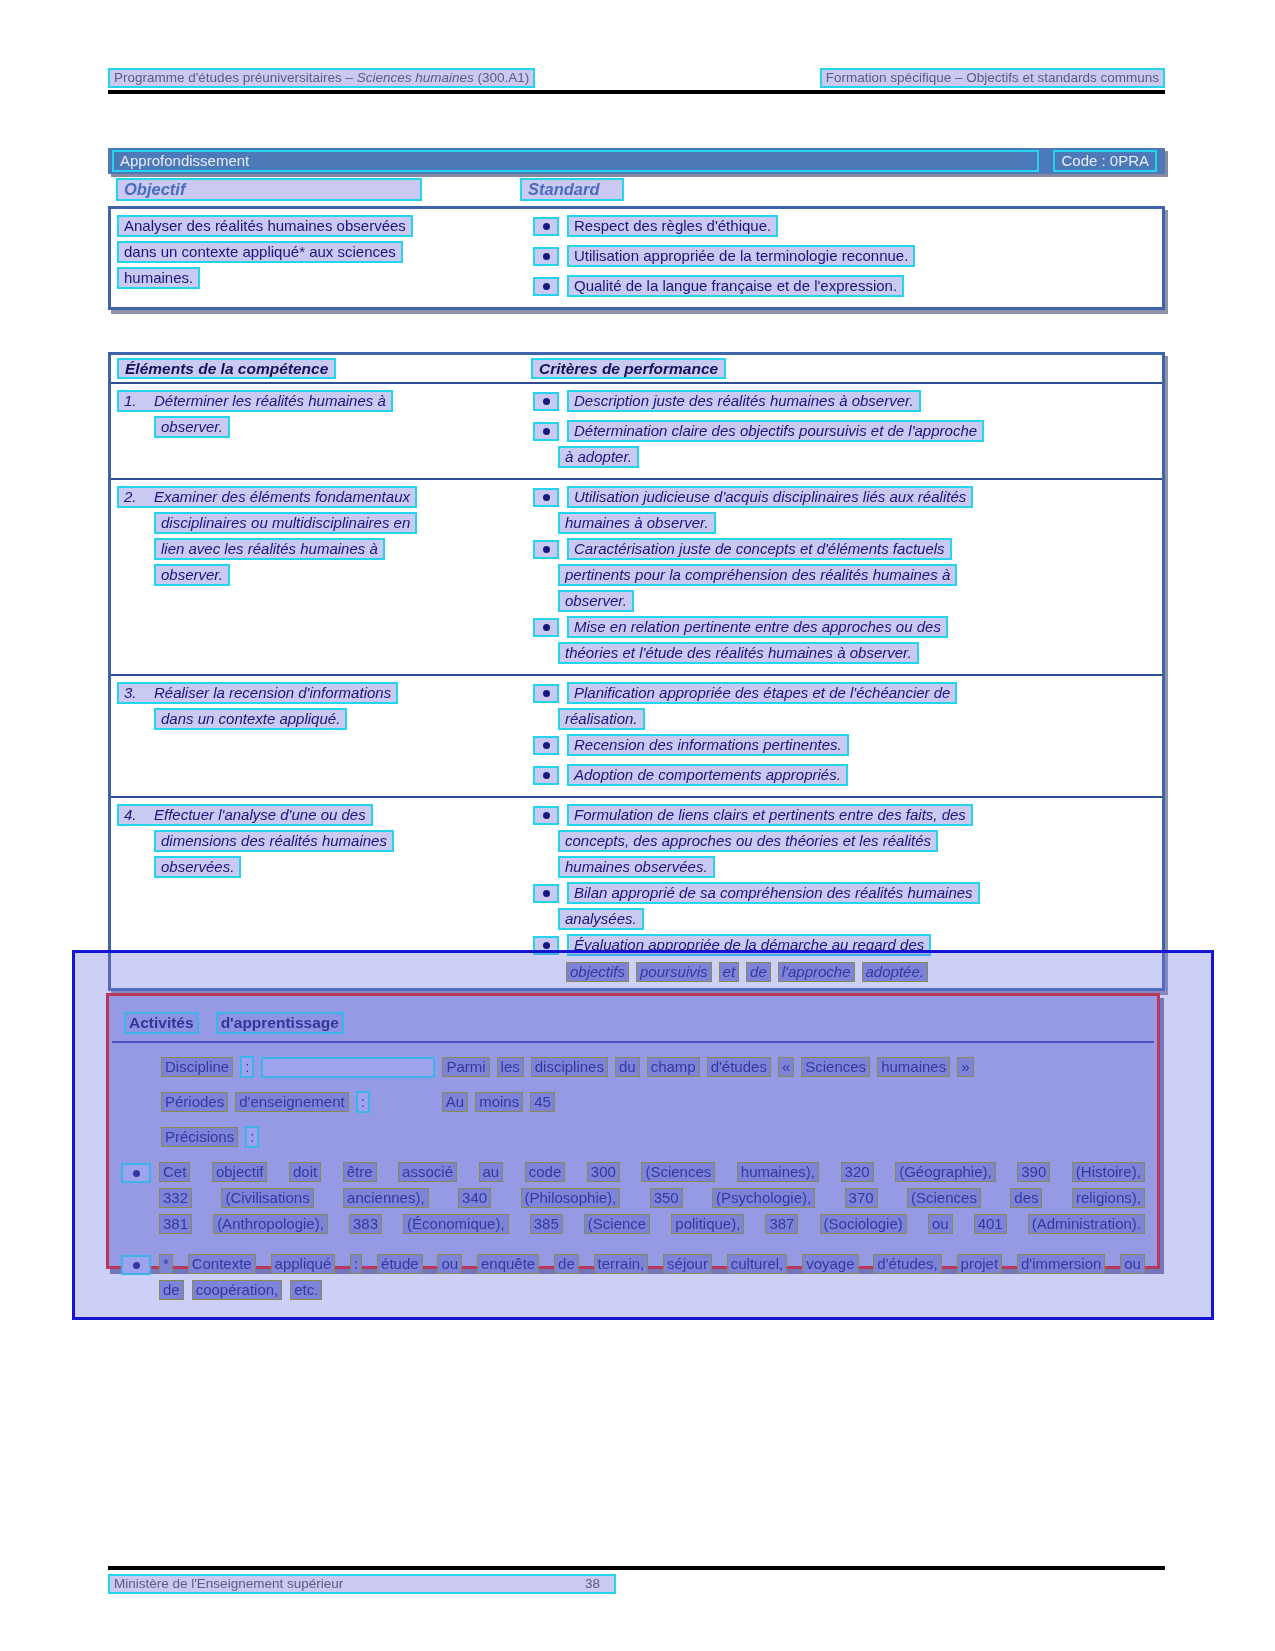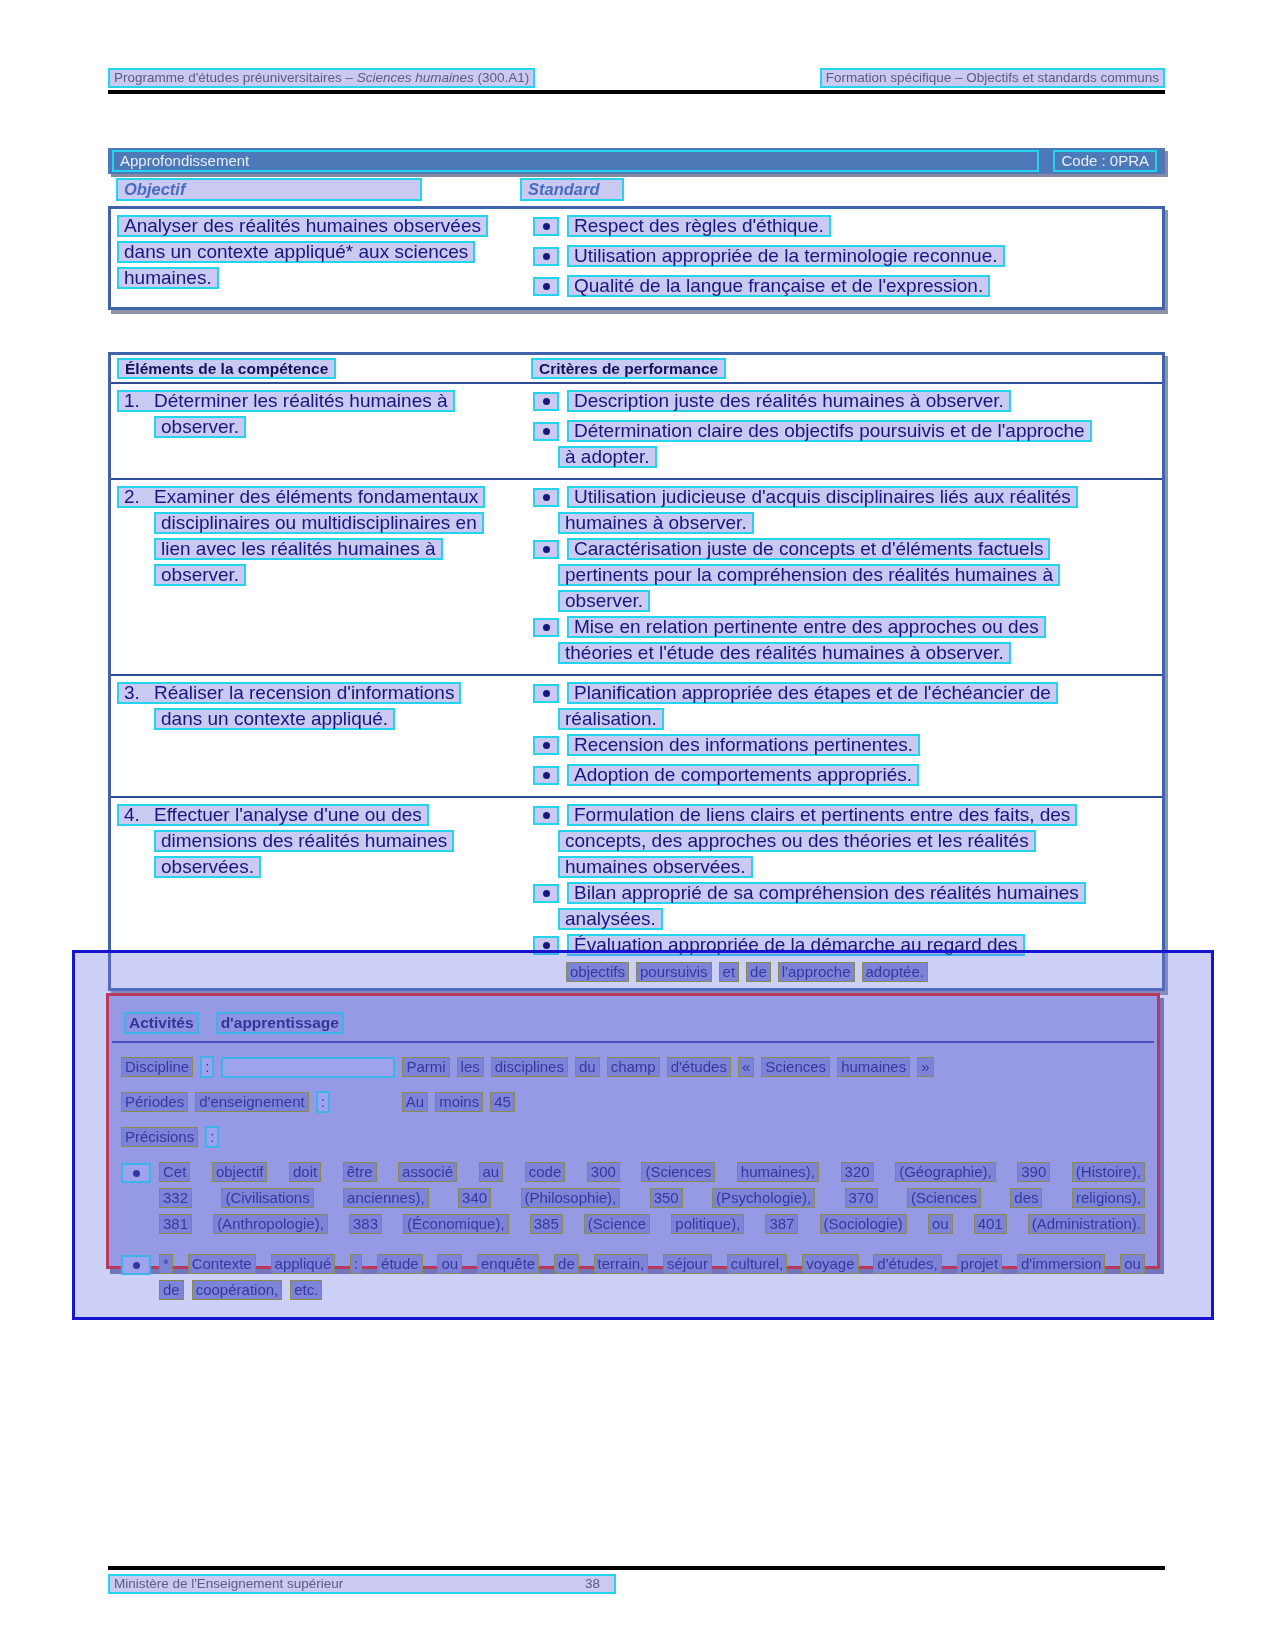--- a/index.html
+++ b/index.html
@@ -29,31 +29,31 @@
   
   .objstd{position:absolute;left:108px;top:178px;width:1057px;height:24px;}
   .objstd .hl-lab{position:absolute;top:0;background:#c9c9f1;border:2px solid #22d5ec;
                   color:#4a6cc0;font-weight:bold;font-style:italic;font-size:16.5px;
                   line-height:19px;padding:0 6px;box-sizing:border-box;}
 
   
   .tbl{position:absolute;left:108px;width:1051px;border:3px solid #4064ac;background:#fff;
        box-shadow:3px 4px 0 rgba(32,40,86,.5);}
   .t1{top:206px;}
-  .t2{top:352px;}
+  .t2{top:352px;font-style:italic;}
   .thead{display:grid;grid-template-columns:414px 1fr;padding:4px 6px;
          border-bottom:2px solid #2c4c94;}
   .th-box{background:#c9c9f1;border:2px solid #22d5ec;color:#12125a;font-weight:bold;
           font-size:15.5px;line-height:19px;padding:0 6px;height:21px;box-sizing:content-box;}
   .th-fit{width:fit-content;}
   .row{display:grid;grid-template-columns:414px 1fr;padding:6px 6px;}
   .row + .row{border-top:2px solid #2c4c94;}
 
   .hl{display:block;width:fit-content;background:#c9c9f1;border:2px solid #22d5ec;
-      color:#17177e;font-size:19px;line-height:16px;padding:1px 5px;margin-bottom:4px;
+      color:#17177e;font-size:15px;line-height:16px;padding:1px 5px;margin-bottom:4px;
       white-space:nowrap;}
   .numline{display:flex;}
   .num{display:inline-block;width:30px;flex:0 0 auto;}
   .contL{margin-left:37px;}
 
   .crit + .crit{margin-top:4px;}
   .crit-first{display:flex;align-items:flex-start;}
   .bullet-box{flex:0 0 auto;width:22px;height:15px;background:#c9c9f1;border:2px solid #22d5ec;
               display:flex;align-items:center;justify-content:center;margin:2px 8px 0 2px;}
   .dot{width:7px;height:7px;border-radius:50%;background:#17177e;}
@@ -70,21 +70,21 @@
            z-index:30;}
 
   
   .activities{position:absolute;left:106px;top:993px;width:1054px;height:276px;
               background:#abade5;border:3px solid #e21414;box-shadow:4px 5px 0 rgba(25,25,105,.6);
               box-sizing:border-box;padding:6px 12px 12px 12px;z-index:5;}
   .act-title-row{display:flex;gap:17px;margin:7px -9px;padding:3px 12px 7px;
                  border-bottom:2px solid #3a3aa8;}
   .wb.title{font-weight:bold;font-size:15.5px;border:2px solid #22d5ec;background:#9fa2e2;
             color:#12126b;}
-  .act-row{display:flex;gap:7px;margin-top:13px;align-items:center;}
+  .act-row{display:flex;gap:7px;margin-top:13px;align-items:center;margin-left:40px;}
   .spacer-box{width:170px;height:17px;background:#b9bbf2;border:2px solid #22d5ec;}
   .gap58{width:58px;}
   .act-bullet{display:flex;margin-top:14px;align-items:flex-start;}
   .bmark{flex:0 0 auto;width:26px;height:16px;background:#b9bbf2;border:2px solid #22d5ec;
          display:flex;align-items:center;justify-content:center;margin-right:8px;margin-top:1px;}
   .bmark .dot{background:#14147d;}
   .act-lines{flex:1;min-width:0;}
   .jl{display:flex;justify-content:space-between;margin-bottom:6px;}
   .ll{display:flex;gap:8px;margin-bottom:6px;}
 </style>

